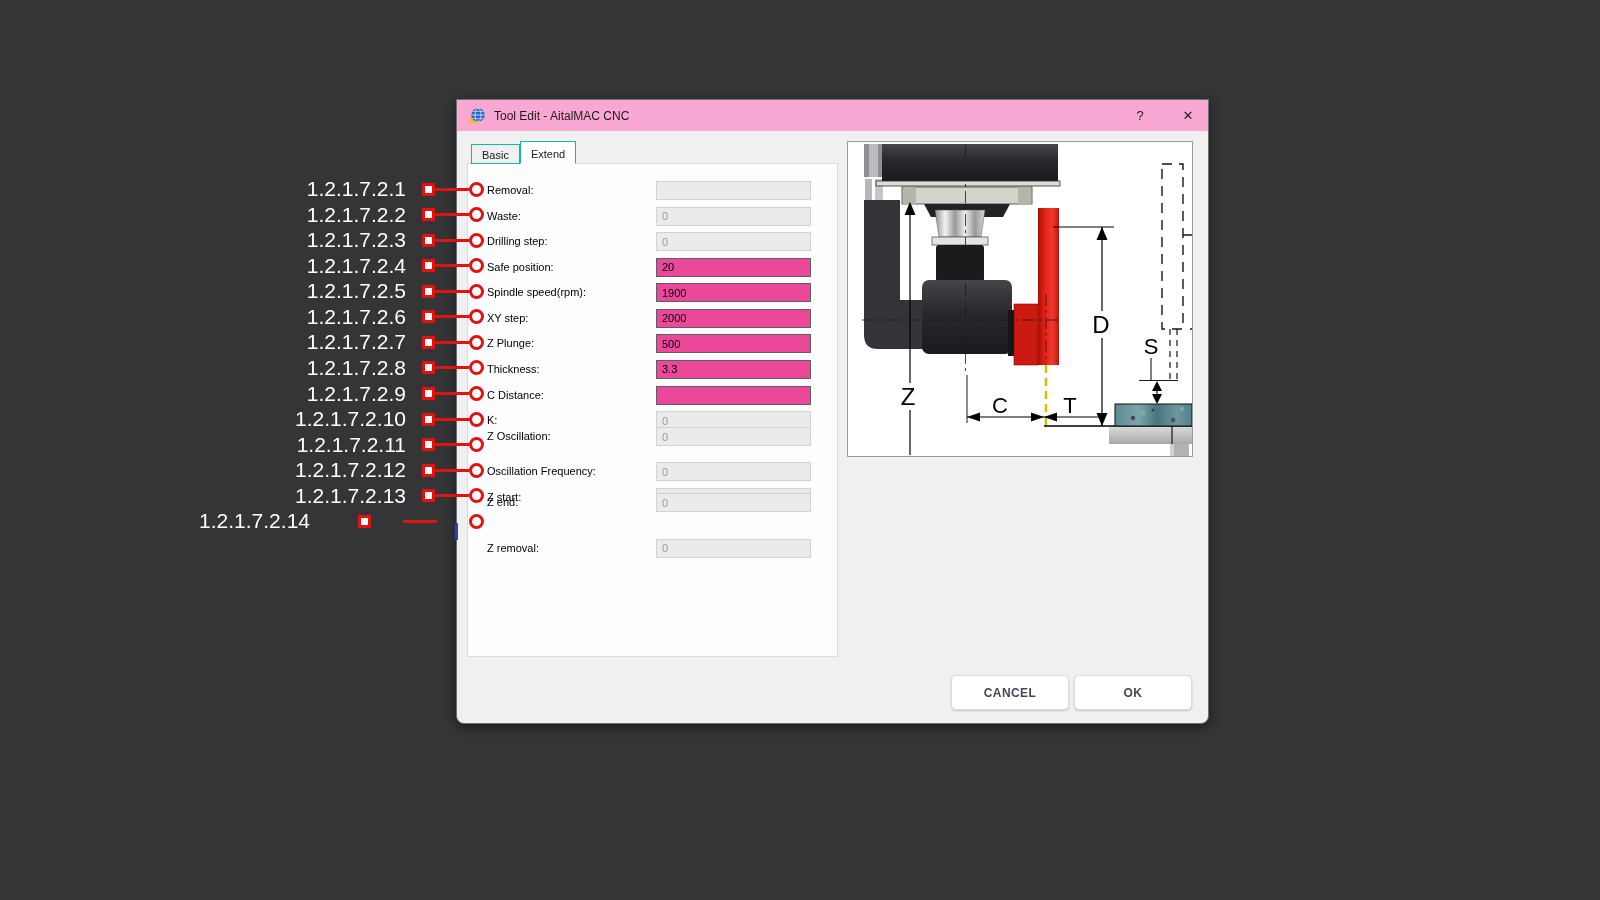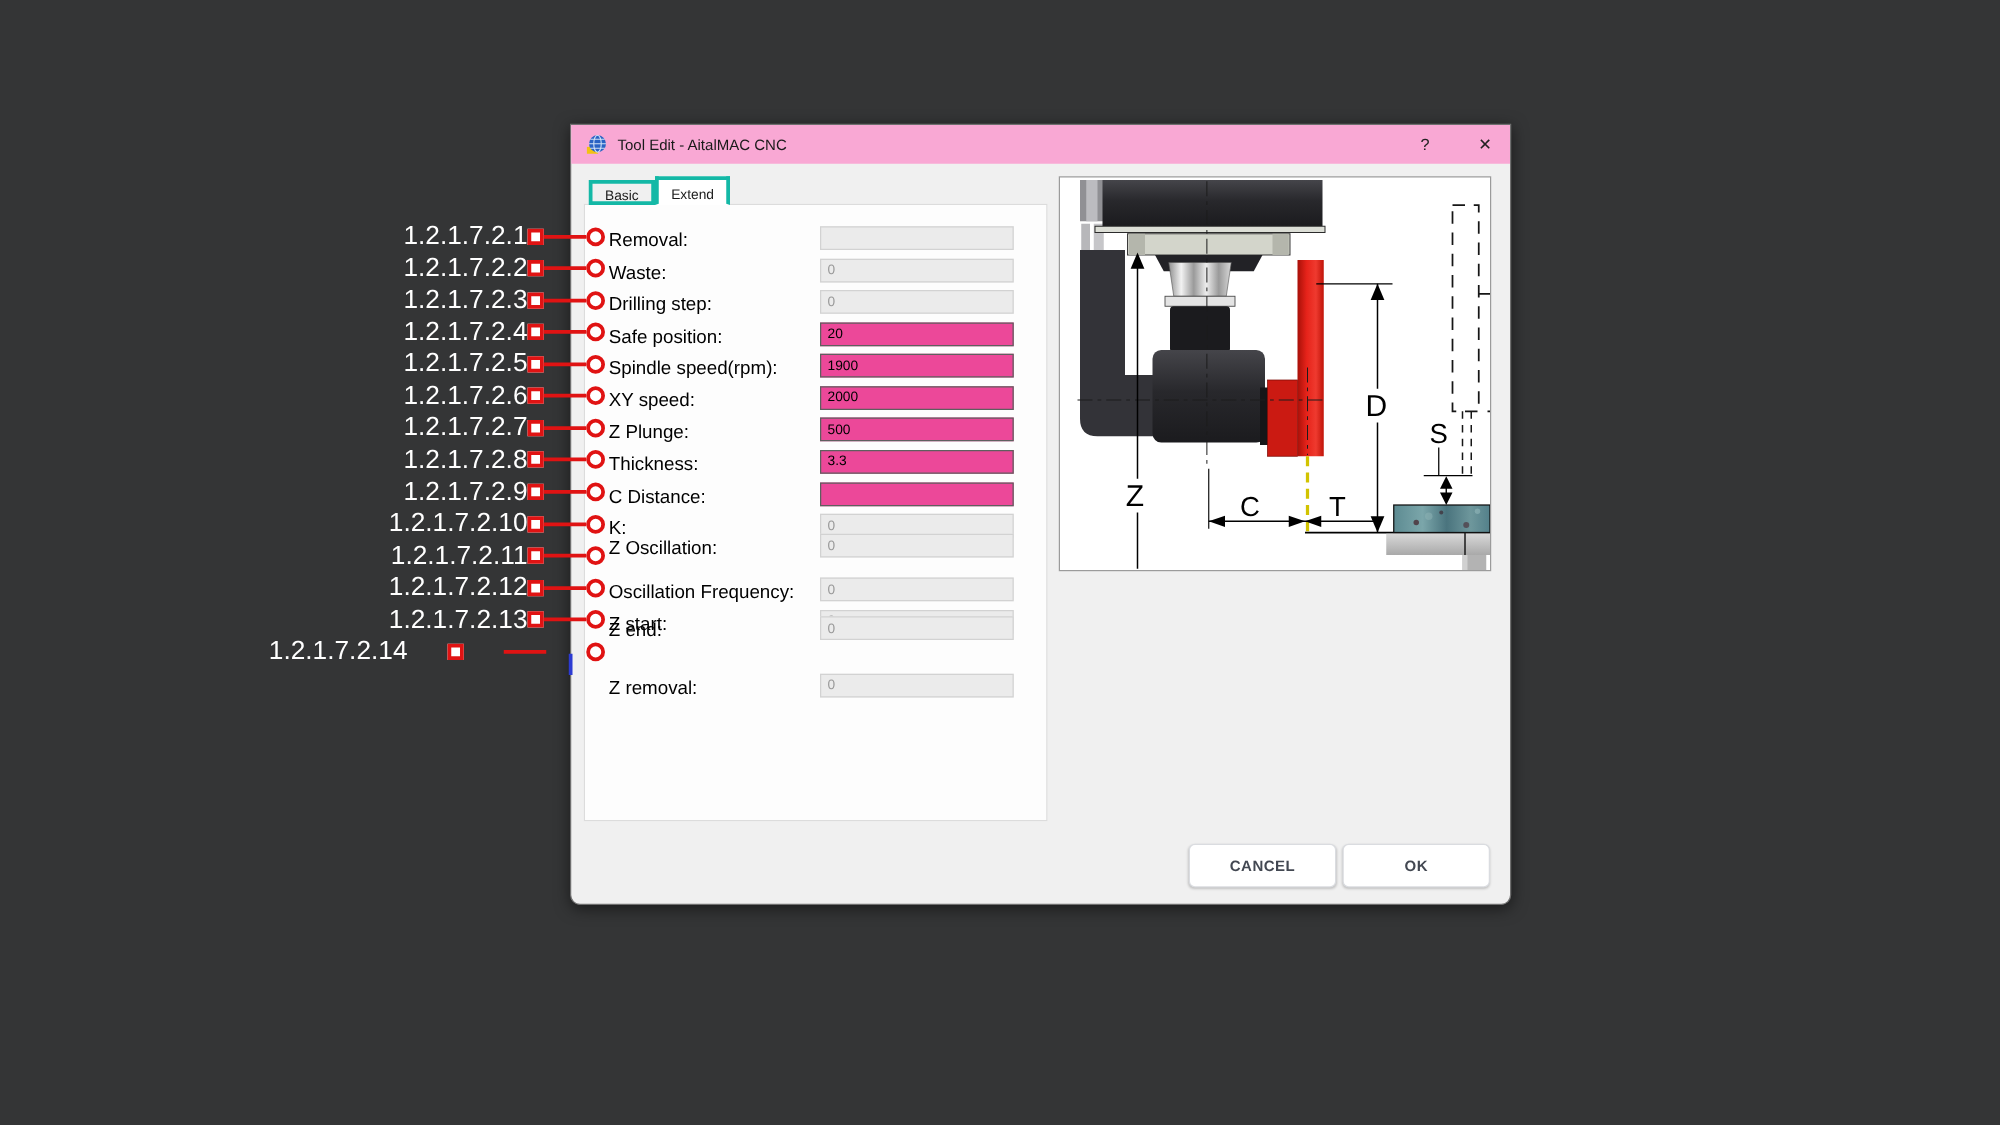--- a/index.html
+++ b/index.html
@@ -8,21 +8,21 @@
     background:#343536;
     font-family:"Liberation Sans",sans-serif;
   }
   #stage{position:absolute;inset:0;}
 
   
   .marker-row{
     position:absolute;left:150px;width:334px;height:22px;
     display:flex;align-items:center;justify-content:flex-end;z-index:5;
   }
-  .marker-num{color:#ffffff;font-size:21px;line-height:22px;white-space:nowrap;}
+  .marker-num{color:#ffffff;font-size:21px;line-height:22px;white-space:nowrap;margin-right:16px;}
   .marker-square{width:7px;height:7px;border:3px solid #e01313;background:#fff;flex:none;}
   .marker-line{width:34px;height:3px;background:#e01313;flex:none;}
   .marker-circle{width:9px;height:9px;border:3.5px solid #e01313;border-radius:50%;background:#fff;flex:none;}
 
   
   .dialog{
     position:absolute;left:456px;top:99px;width:753px;height:625px;
     background:#f0f0f0;border:1px solid #6f6f6f;border-radius:0 0 8px 8px;
     box-shadow:0 3px 12px rgba(0,0,0,.5);z-index:1;box-sizing:border-box;
   }
@@ -31,32 +31,32 @@
     display:flex;align-items:center;padding:0 12px;box-sizing:border-box;
   }
   .title-icon{width:17px;height:17px;flex:none;}
   .title-text{font-size:12px;color:#1a1a1a;margin-left:8px;white-space:nowrap;}
   .title-btns{margin-left:auto;display:flex;align-items:center;gap:32px;}
   .tb-btn{font-size:13px;color:#222;width:16px;text-align:center;cursor:pointer;line-height:16px;}
 
   
   .tabs{position:absolute;left:14px;top:41px;display:flex;z-index:2;}
   .tab{
-    font-size:11px;color:#1a1a1a;background:#f0f0f0;border:3px solid #14b8a6;
+    font-size:11px;color:#1a1a1a;background:#f0f0f0;border:1px solid #14b8a6;
     height:20px;box-sizing:border-box;padding:4px 10px 0;margin-top:3px;cursor:pointer;
   }
   .tab.active{
     background:#ffffff;height:23px;margin-top:0;padding-top:6px;border-bottom:1px solid #fff;
   }
   .form-panel{
     position:absolute;left:10px;top:63px;width:371px;height:494px;
     background:#fdfdfd;border:1px solid #dcdcdc;box-sizing:border-box;
   }
   .form-row{position:absolute;left:0;width:100%;height:20px;}
-  .field-label{position:absolute;left:19px;top:3px;font-size:15px;color:#000;white-space:nowrap;}
+  .field-label{position:absolute;left:19px;top:3px;font-size:11px;color:#000;white-space:nowrap;}
   .field-input{
     position:absolute;left:188px;top:0;width:155px;height:19px;box-sizing:border-box;
     border:1px solid #5f5f5f;background:#ec4899;font-size:11px;padding:0 5px;
     font-family:"Liberation Sans",sans-serif;color:#000;outline:none;
   }
   .field-input.disabled{background:#ebebeb;border-color:#d2d2d2;color:#9a9a9a;}
 
   
   .diagram-box{
     position:absolute;left:390px;top:41px;width:344px;height:314px;
@@ -121,21 +121,21 @@
         </div>
         <div class="form-row" style="top: 93.713px;">
           <label class="field-label">Safe position:</label>
           <input class="field-input" value="20" style="">
         </div>
         <div class="form-row" style="top: 119.284px;">
           <label class="field-label">Spindle speed(rpm):</label>
           <input class="field-input" value="1900" style="">
         </div>
         <div class="form-row" style="top: 144.855px;">
-          <label class="field-label">XY speed:</label>
+          <label class="field-label">XY step:</label>
           <input class="field-input" value="2000" style="">
         </div>
         <div class="form-row" style="top: 170.426px;">
           <label class="field-label">Z Plunge:</label>
           <input class="field-input" value="500" style="">
         </div>
         <div class="form-row" style="top: 195.997px;">
           <label class="field-label">Thickness:</label>
           <input class="field-input" value="3.3" style="">
         </div>

